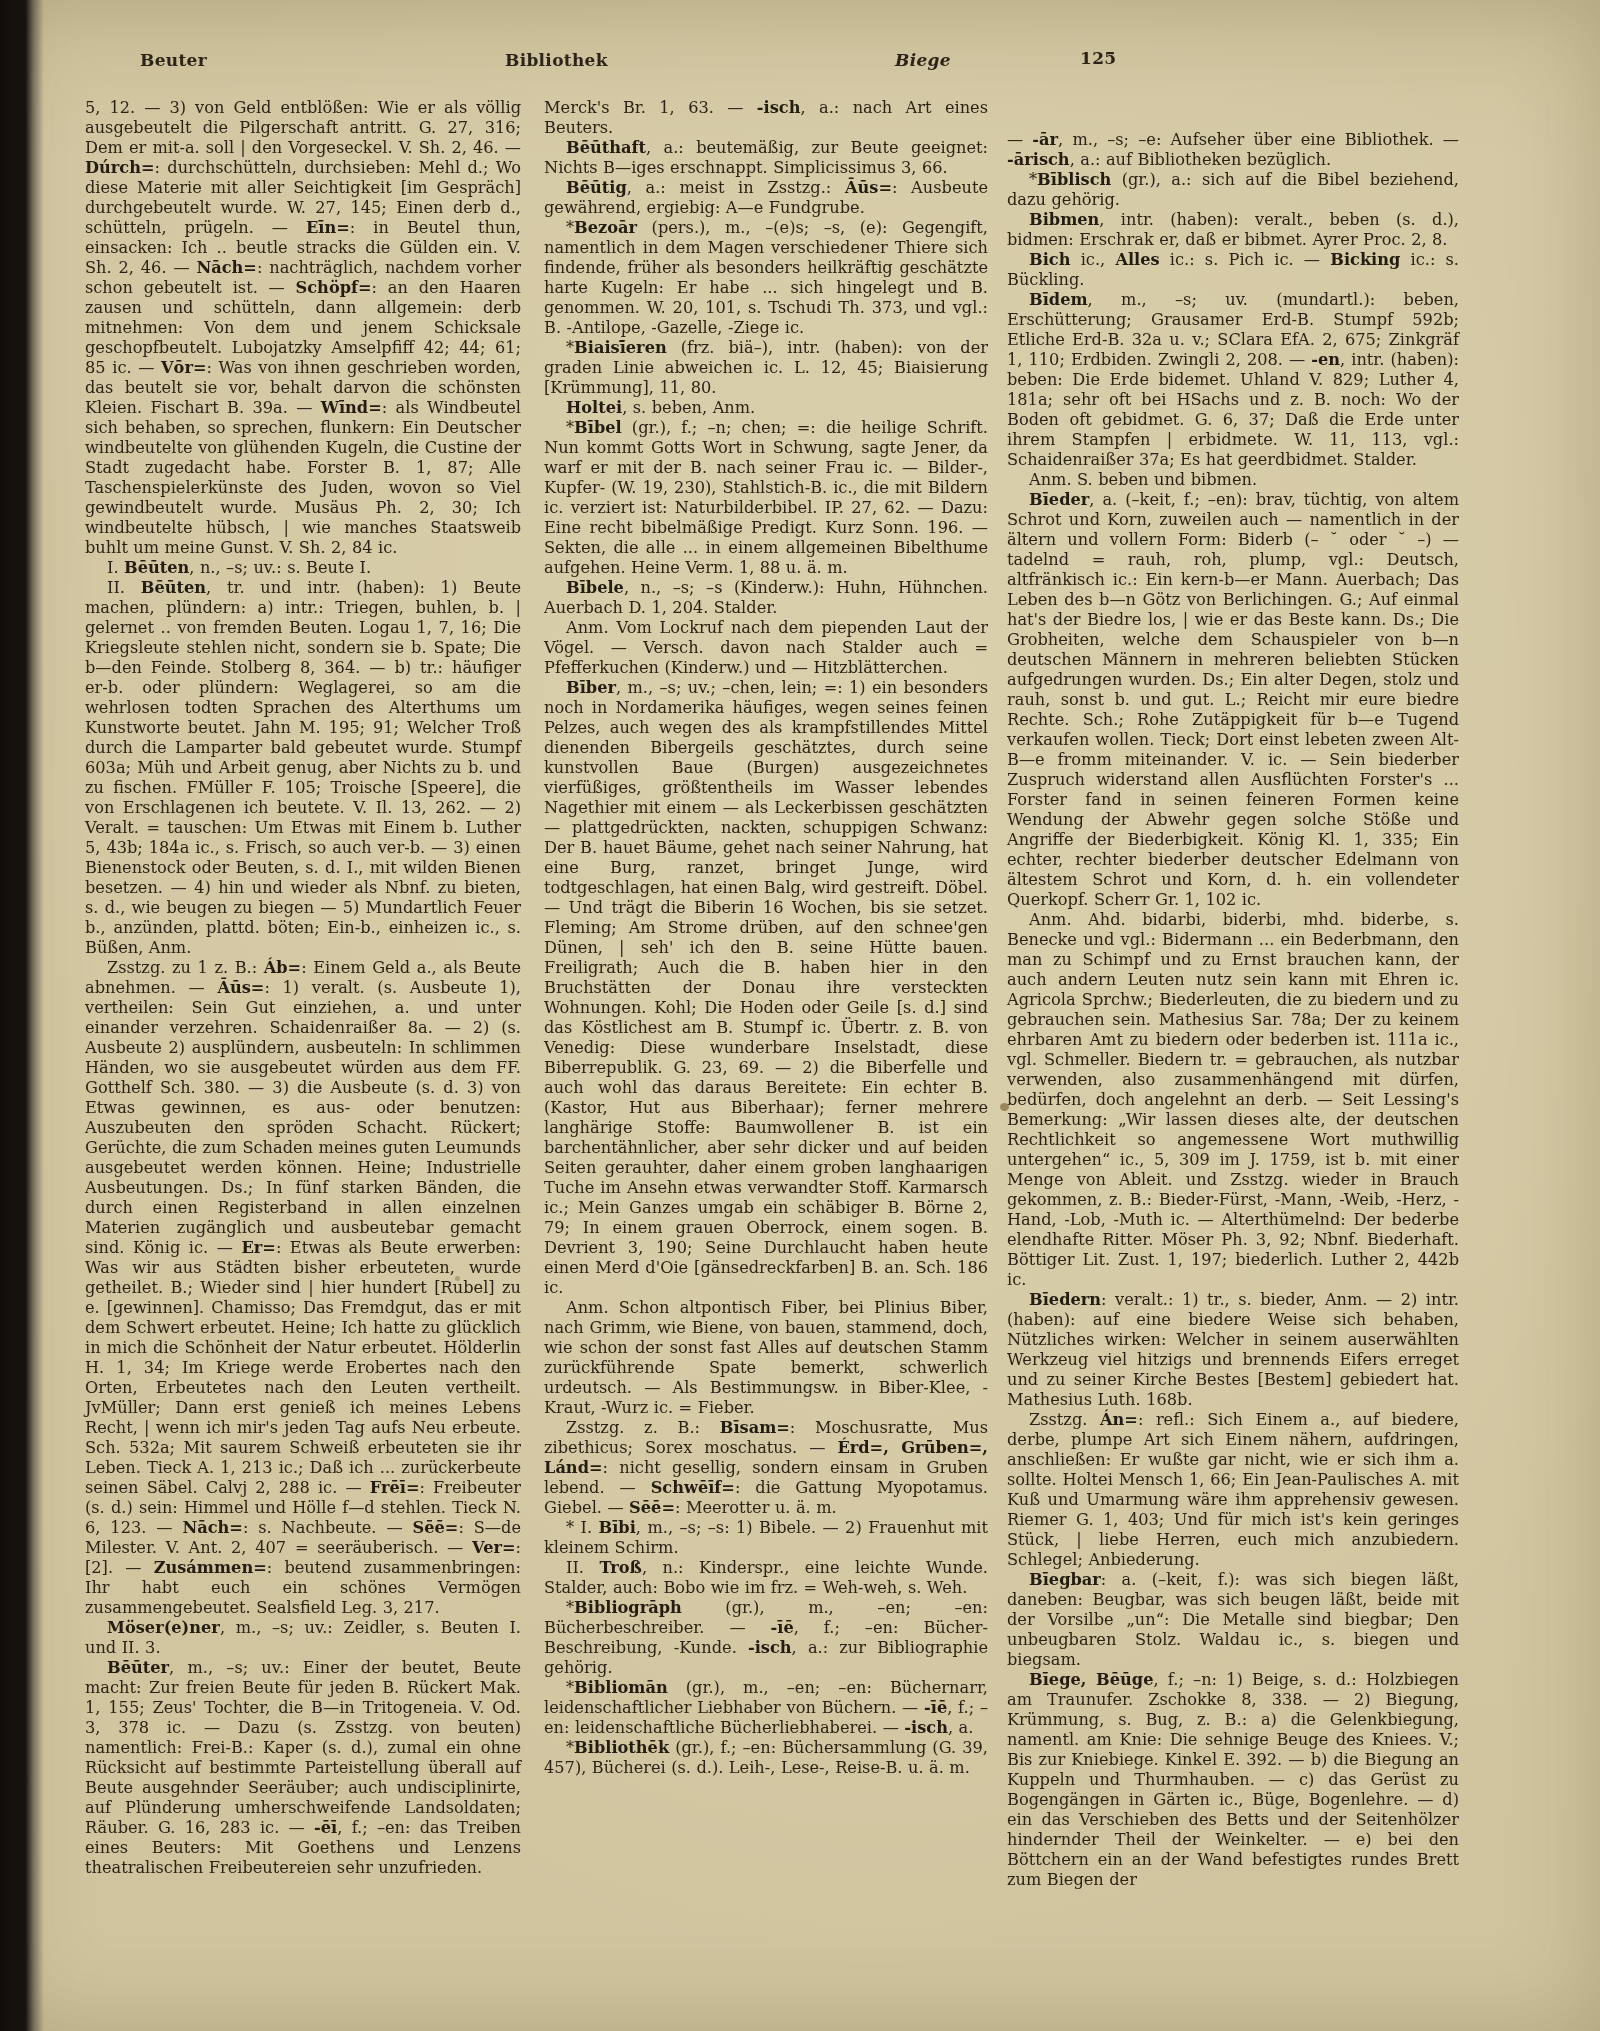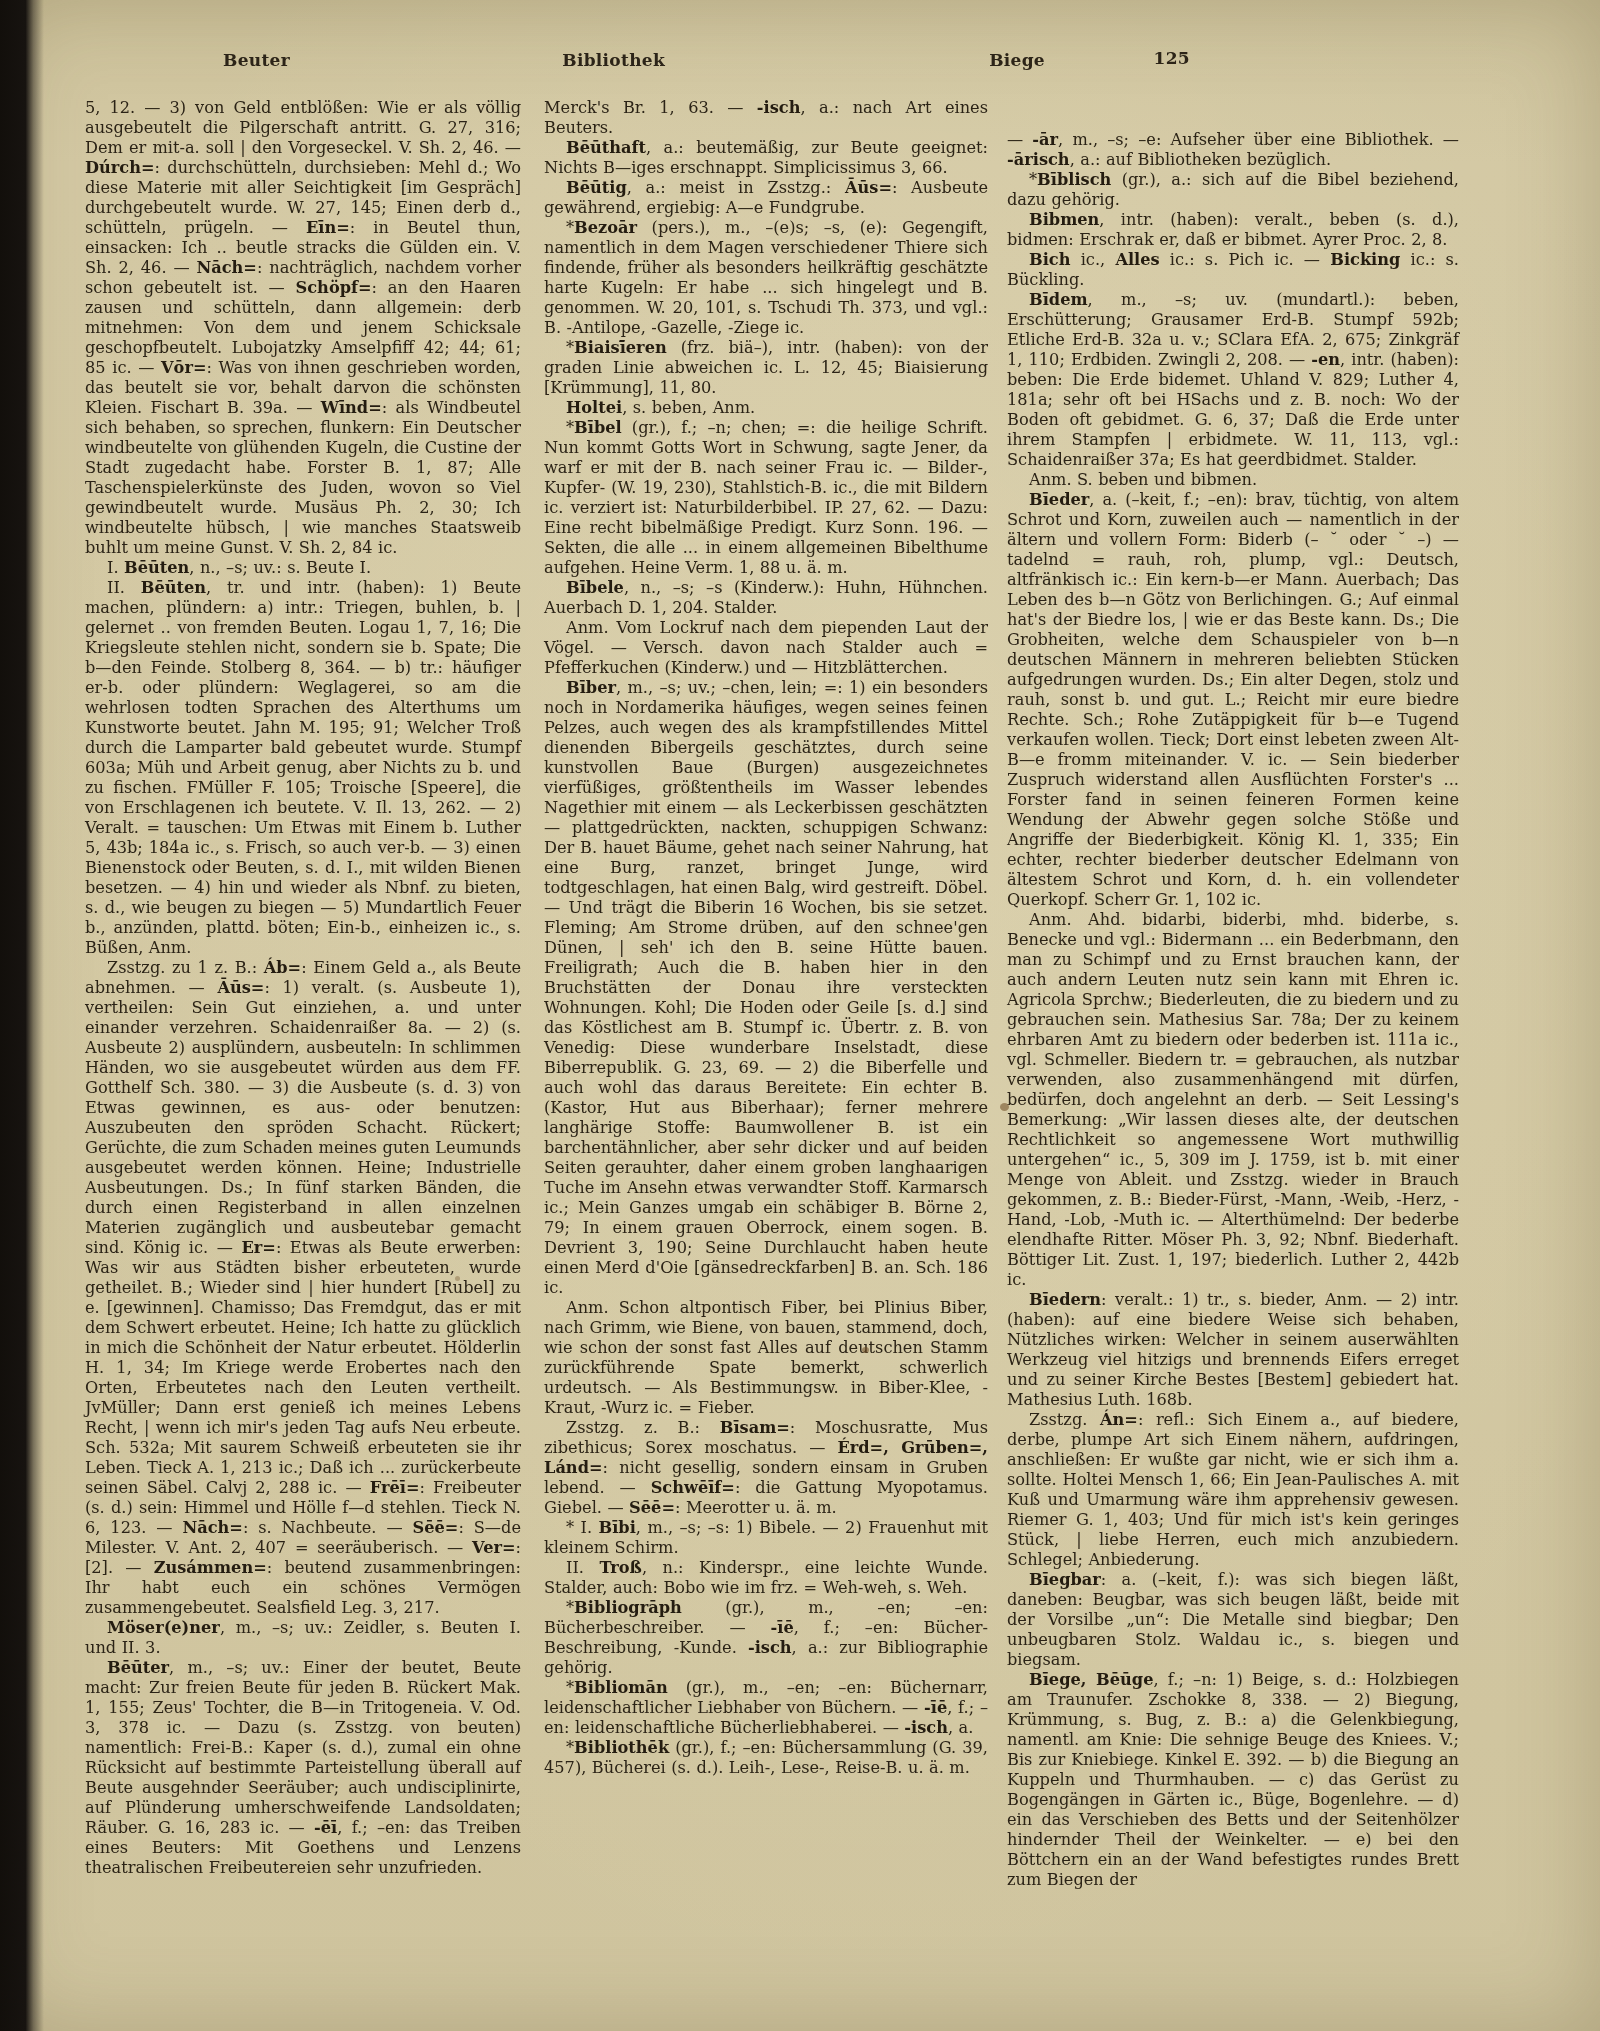--- a/index.html
+++ b/index.html
@@ -13,24 +13,24 @@
     background:
       radial-gradient(ellipse at 55% 40%, rgba(255,250,225,.18), rgba(0,0,0,0) 70%),
       linear-gradient(180deg,#cdc29b 0%, #d3c8a3 8%, #d2c7a1 55%, #cfc49e 100%);
     box-shadow:inset 0 0 90px rgba(95,78,42,.28);
   }
   .scan-edge{
     position:absolute;left:0;top:0;bottom:0;width:44px;
     background:linear-gradient(to right,#120f0b 0,#171310 58%,rgba(23,19,16,.45) 76%,rgba(23,19,16,0) 100%);
   }
   .runhead{position:absolute;top:50px;left:0;right:0;height:28px;color:#2c2418;}
-  .runhead .hw{position:absolute;font-weight:bold;font-size:17px;letter-spacing:.3px;text-align:right;}
+  .runhead .hw{position:absolute;font-weight:bold;font-size:17px;letter-spacing:.3px;text-align:left;}
   .hw-left{left:140px;width:150px;}
   .hw-center{left:505px;width:160px;}
-  .hw-right{left:895px;width:150px;}
+  .hw-right{left:895px;width:150px;font-style:italic;}
   .pageno{position:absolute;left:1080px;width:110px;font-weight:bold;font-size:20px;text-align:center;top:-2px;}
   .col{
     position:absolute;top:98px;
     color:#2b2316;
     font-size:16.2px;line-height:20px;
     text-align:justify;
     word-spacing:.02em;
   }
   .col-1{left:85px;width:436px;}
   .col-2{left:544px;width:444px;}

